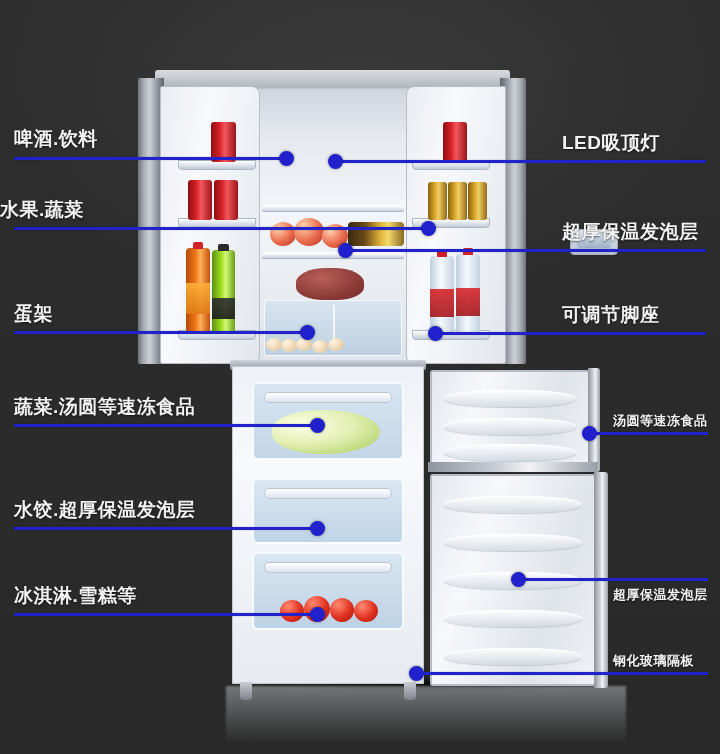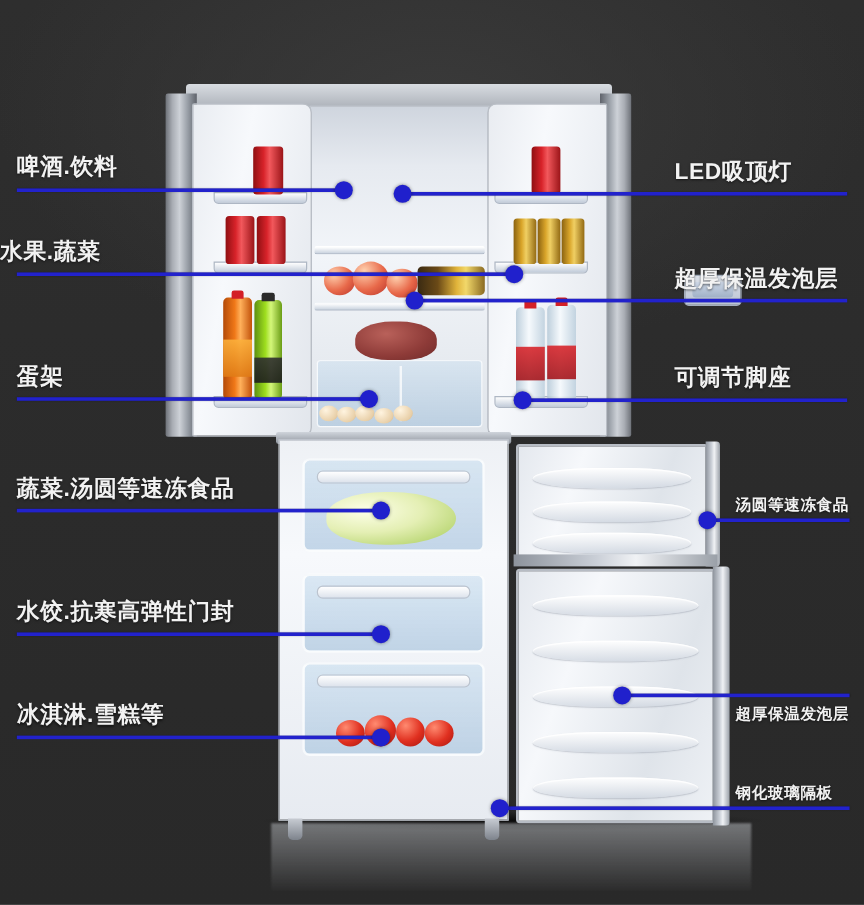--- a/index.html
+++ b/index.html
@@ -320,21 +320,21 @@
     <div class="dot" style="left:300px;top:325px"></div>
   </div>
 
   <div class="anno big">
     <div class="lbl" style="left:14px;top:394px">蔬菜.汤圆等速冻食品</div>
     <div class="line" style="left:14px;top:424px;width:303px"></div>
     <div class="dot" style="left:310px;top:418px"></div>
   </div>
 
   <div class="anno big">
-    <div class="lbl" style="left:14px;top:497px">水饺.抗寒高弹性门封</div>
+    <div class="lbl" style="left:14px;top:497px">水饺.超厚保温发泡层</div>
     <div class="line" style="left:14px;top:527px;width:303px"></div>
     <div class="dot" style="left:310px;top:521px"></div>
   </div>
 
   <div class="anno big">
     <div class="lbl" style="left:14px;top:583px">冰淇淋.雪糕等</div>
     <div class="line" style="left:14px;top:613px;width:303px"></div>
     <div class="dot" style="left:310px;top:607px"></div>
   </div>
 

